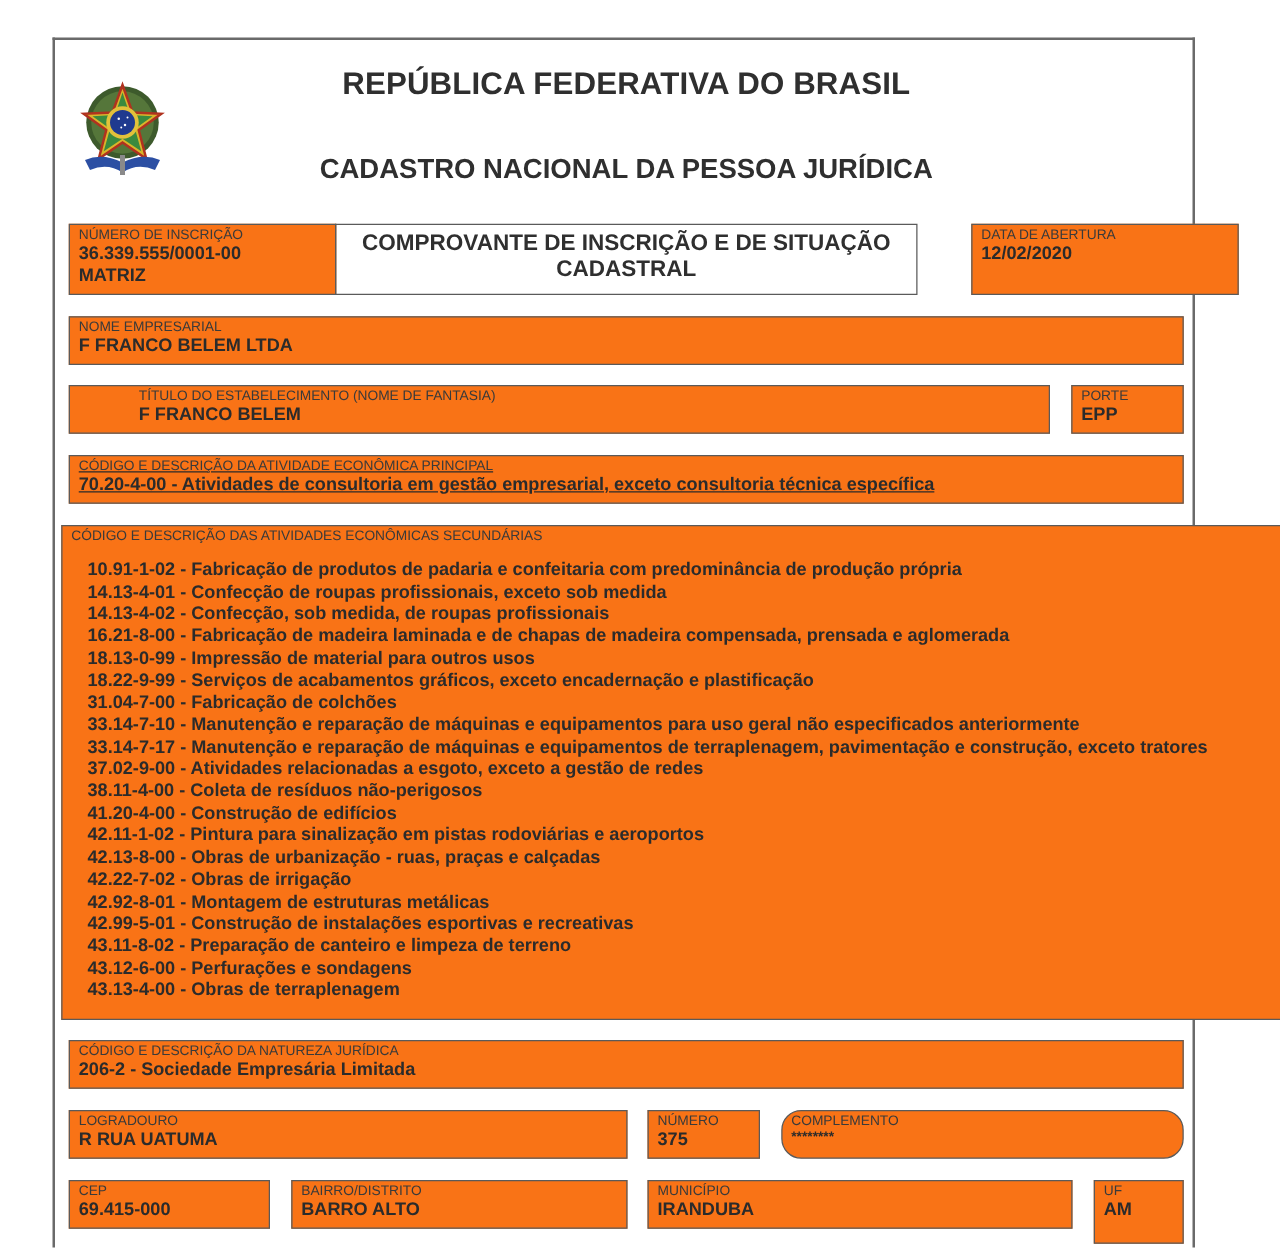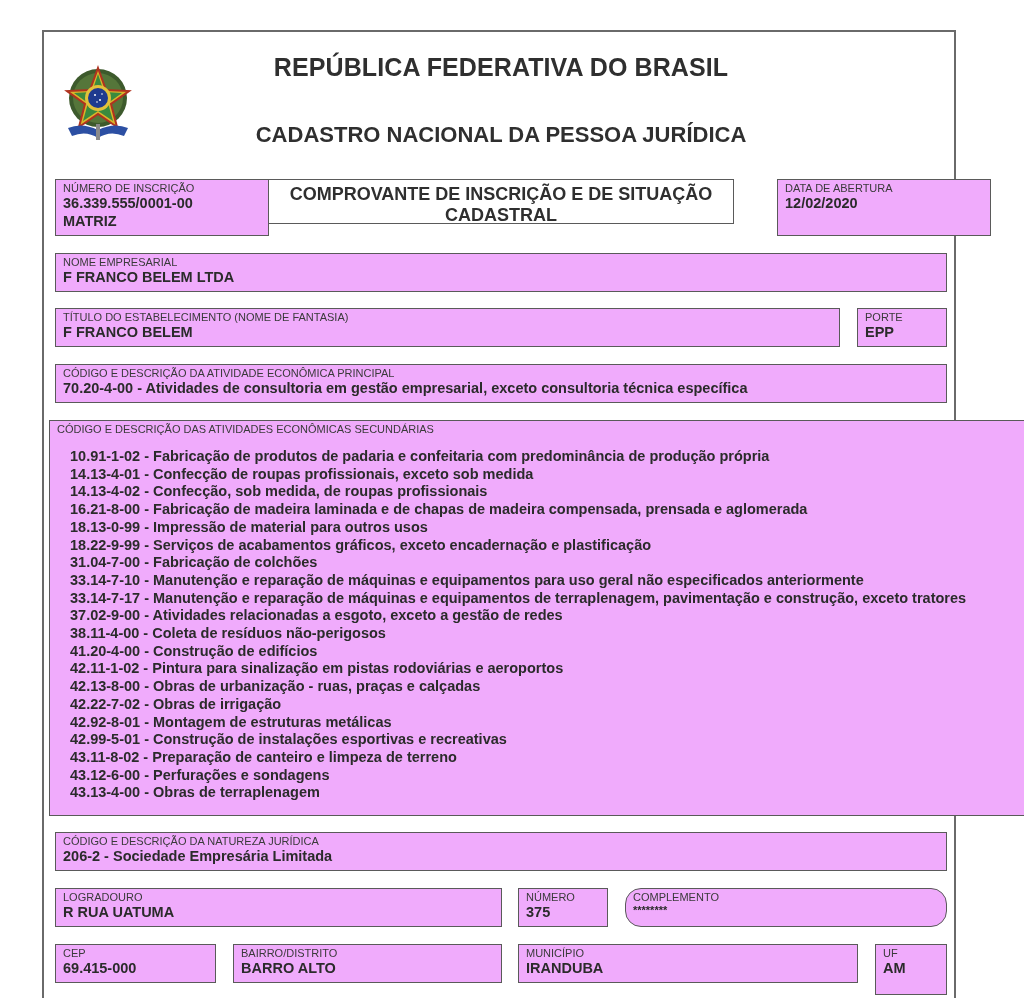--- a/index.html
+++ b/index.html
@@ -6,27 +6,27 @@
   body { width: 1024px; height: 998px; position: relative; overflow: hidden;
          font-family: "Liberation Sans", sans-serif; color: #2b2b2b; }
   .page { position: absolute; left: 42px; top: 30px; width: 914px; height: 1000px;
           border: 2px solid #6a6a6a; border-bottom: none; box-sizing: border-box; }
   .crest { position: absolute; left: 62px; top: 64px; width: 72px; height: 78px; }
   .h1 { position: absolute; left: 0; width: 1002px; top: 53px; text-align: center;
         font-weight: bold; font-size: 25px; color: #2f2f2f; letter-spacing: 0.1px; }
   .h2 { position: absolute; left: 0; width: 1002px; top: 122px; text-align: center;
         font-weight: bold; font-size: 22px; color: #2f2f2f; }
   .box { position: absolute; border: 1px solid #5a5a5a; box-sizing: border-box;
-         background: #f0abfc; }
+         background: #f97316; }
   .lbl { display: block; font-size: 11px; color: #3a3a3a; line-height: 12px;
          padding: 2px 0 0 7px; white-space: nowrap; text-transform: uppercase; }
   .val { display: block; font-size: 14.5px; font-weight: bold; color: #2b2b2b;
          padding-left: 7px; line-height: 18px; white-space: nowrap; }
   .val.small { font-size: 11px; line-height: 14px; }
-  .title-cell { position: absolute; left: 268px; top: 179px; width: 466px; height: 45px;
+  .title-cell { position: absolute; left: 268px; top: 179px; width: 466px; height: 57px;
                 border: 1px solid #5a5a5a; border-left: 1px solid #5a5a5a; border-right: 1px solid #5a5a5a;
                 box-sizing: border-box; text-align: center; font-weight: bold; font-size: 18px;
                 line-height: 21px; padding-top: 4px; color: #2f2f2f; }
   .sec-list { list-style: none; margin: 13px; padding: 0 0 0 7px; }
   .sec-list li { font-size: 14.5px; font-weight: bold; line-height: 17.7px; color: #2b2b2b; }
 </style>
 </head>
 <body>
 
 <div class="page"></div>
@@ -58,30 +58,30 @@
 <div class="box" style="left:733px; top:179px; width:214px; height:57px;margin-left:44px;">
   <span class="lbl">DATA DE ABERTURA</span>
   <span class="val">12/02/2020</span>
 </div>
 
 <div class="box" style="left:55px; top:253px; width:892px; height:39px;">
   <span class="lbl">NOME EMPRESARIAL</span>
   <span class="val">F FRANCO BELEM LTDA</span>
 </div>
 
-<div class="box" style="left:55px; top:308px; width:785px; height:39px;">
+<div class="box" style="left:55px; top:308px; width:785px; height:39px;padding-left:48px;">
   <span class="lbl">TÍTULO DO ESTABELECIMENTO (NOME DE FANTASIA)</span>
   <span class="val">F FRANCO BELEM</span>
 </div>
 <div class="box" style="left:857px; top:308px; width:90px; height:39px;">
   <span class="lbl">PORTE</span>
   <span class="val">EPP</span>
 </div>
 
-<div class="box" style="left:55px; top:364px; width:892px; height:39px;">
+<div class="box" style="left:55px; top:364px; width:892px; height:39px;text-decoration:underline;">
   <span class="lbl">CÓDIGO E DESCRIÇÃO DA ATIVIDADE ECONÔMICA PRINCIPAL</span>
   <span class="val">70.20-4-00 - Atividades de consultoria em gestão empresarial, exceto consultoria técnica específica</span>
 </div>
 
 <div class="box" style="left:49px; top:420px; width:984px; height:396px;">
   <span class="lbl">CÓDIGO E DESCRIÇÃO DAS ATIVIDADES ECONÔMICAS SECUNDÁRIAS</span>
   <ul class="sec-list">
     <li>10.91-1-02 - Fabricação de produtos de padaria e confeitaria com predominância de produção própria</li>
     <li>14.13-4-01 - Confecção de roupas profissionais, exceto sob medida</li>
     <li>14.13-4-02 - Confecção, sob medida, de roupas profissionais</li>

